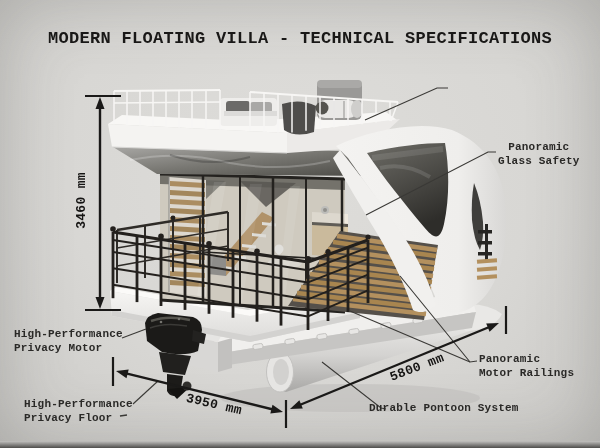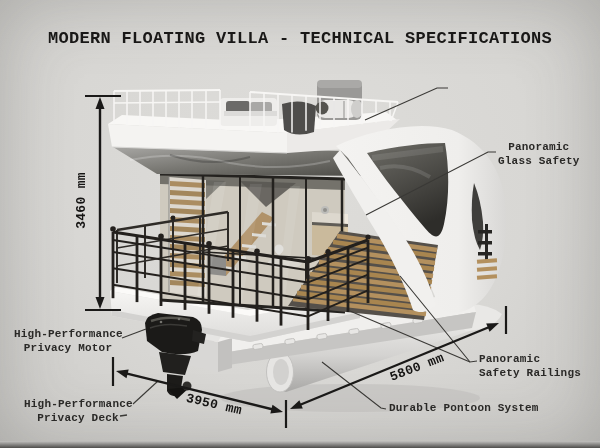--- a/index.html
+++ b/index.html
@@ -10,21 +10,21 @@
     box-shadow:inset 0 0 70px rgba(80,79,76,.28);
   }
   .title{
     position:absolute;left:0;top:29px;width:100%;text-align:center;
     font-size:17px;font-weight:800;letter-spacing:.3px;color:#191817;
   }
   .lbl{
     position:absolute;font-size:11px;font-weight:700;line-height:14px;
     color:#2a2927;letter-spacing:.2px;white-space:nowrap;
   }
-  .lbl.right{text-align:center;}
+  .lbl.right{text-align:left;}
   .dim{
     position:absolute;font-size:13px;font-weight:800;color:#161514;
     letter-spacing:.3px;text-align:center;white-space:nowrap;
   }
   svg{position:absolute;left:0;top:0;}
   .bottom-strip{
     position:absolute;left:0;bottom:0;width:100%;height:7px;
     background:linear-gradient(#c2c1bf,#4e4d4b);
   }
 </style>
@@ -356,29 +356,29 @@
     <div>Glass Safety</div>
   </div>
 
   <div class="lbl right" style="left:14px;top:327px;width:108px;">
     <div>High-Performance</div>
     <div>Privacy Motor</div>
   </div>
 
   <div class="lbl right" style="left:24px;top:397px;width:108px;">
     <div>High-Performance</div>
-    <div>Privacy Deck</div>
+    <div>Privacy Floor</div>
   </div>
 
   <div class="lbl" style="left:479px;top:352px;">
     <div>Panoramic</div>
-    <div>Safety Railings</div>
-  </div>
-
-  <div class="lbl" style="left:389px;top:401px;">
+    <div>Motor Railings</div>
+  </div>
+
+  <div class="lbl" style="left:369px;top:401px;">
     <span>Durable Pontoon System</span>
   </div>
 
   <div class="dim" style="left:41px;top:193px;width:80px;transform:rotate(-90deg);">3460 mm</div>
   <div class="dim" style="left:174px;top:397px;width:80px;transform:rotate(13deg);">3950 mm</div>
   <div class="dim" style="left:377px;top:360px;width:80px;transform:rotate(-21deg);">5800 mm</div>
 
   <div class="bottom-strip"></div>
 </div>
 

